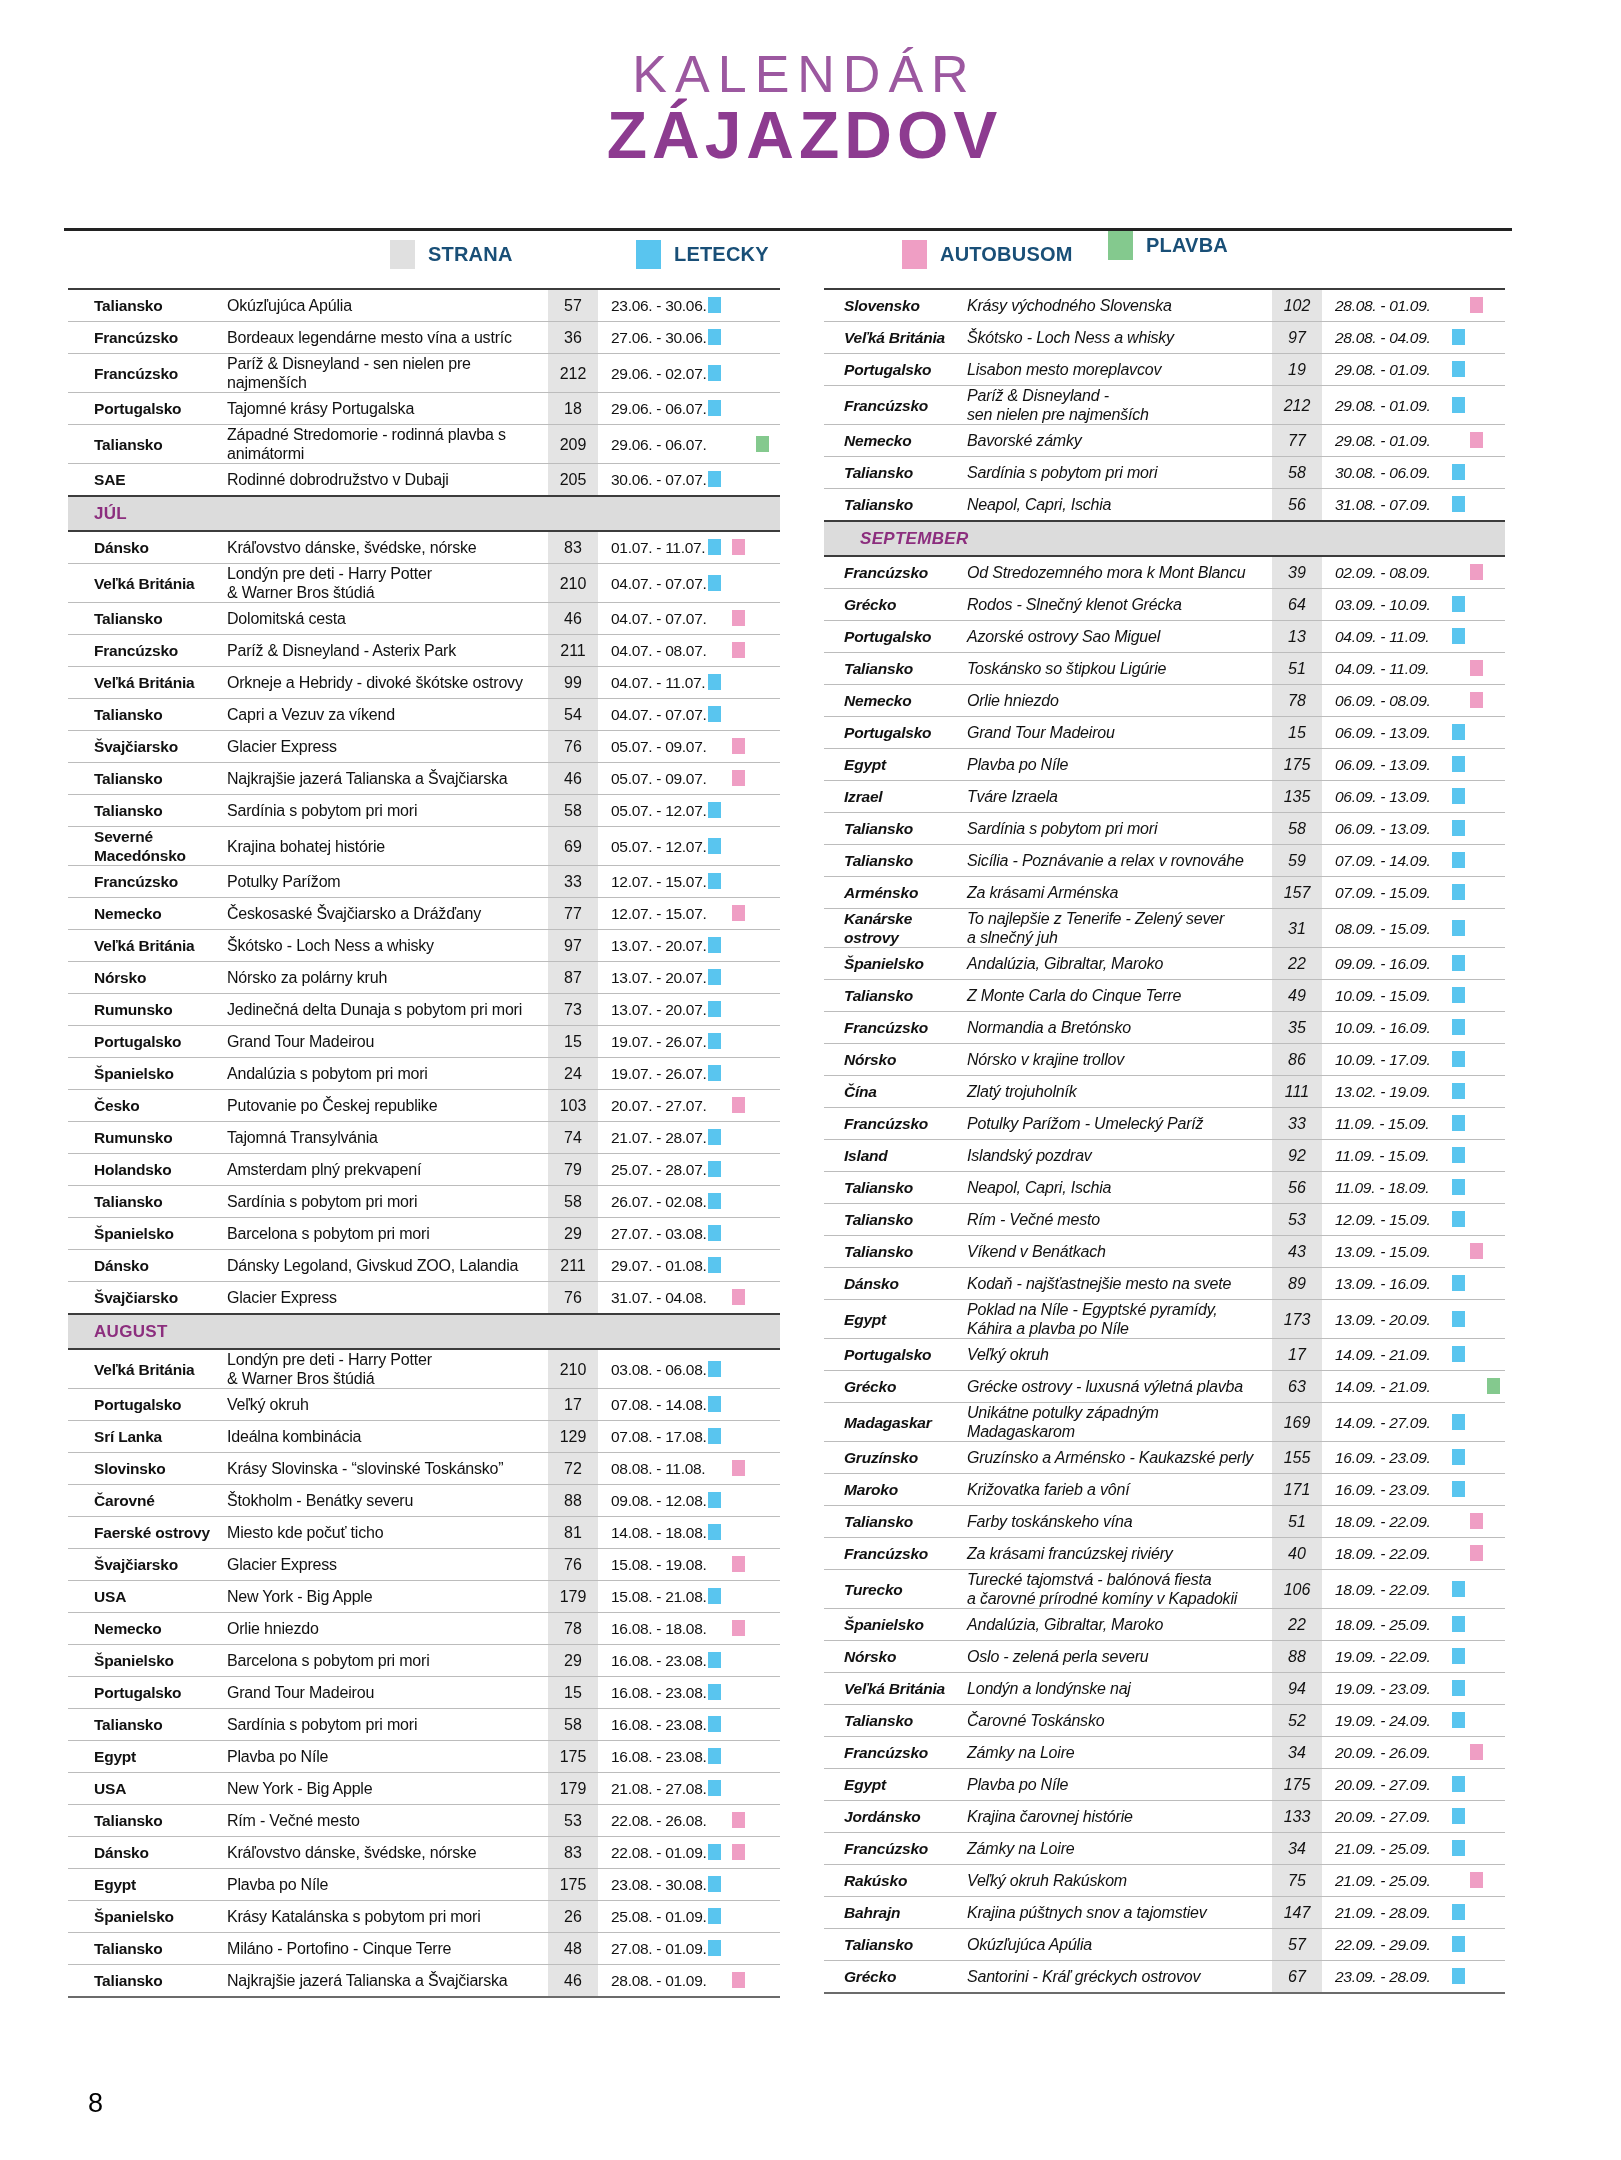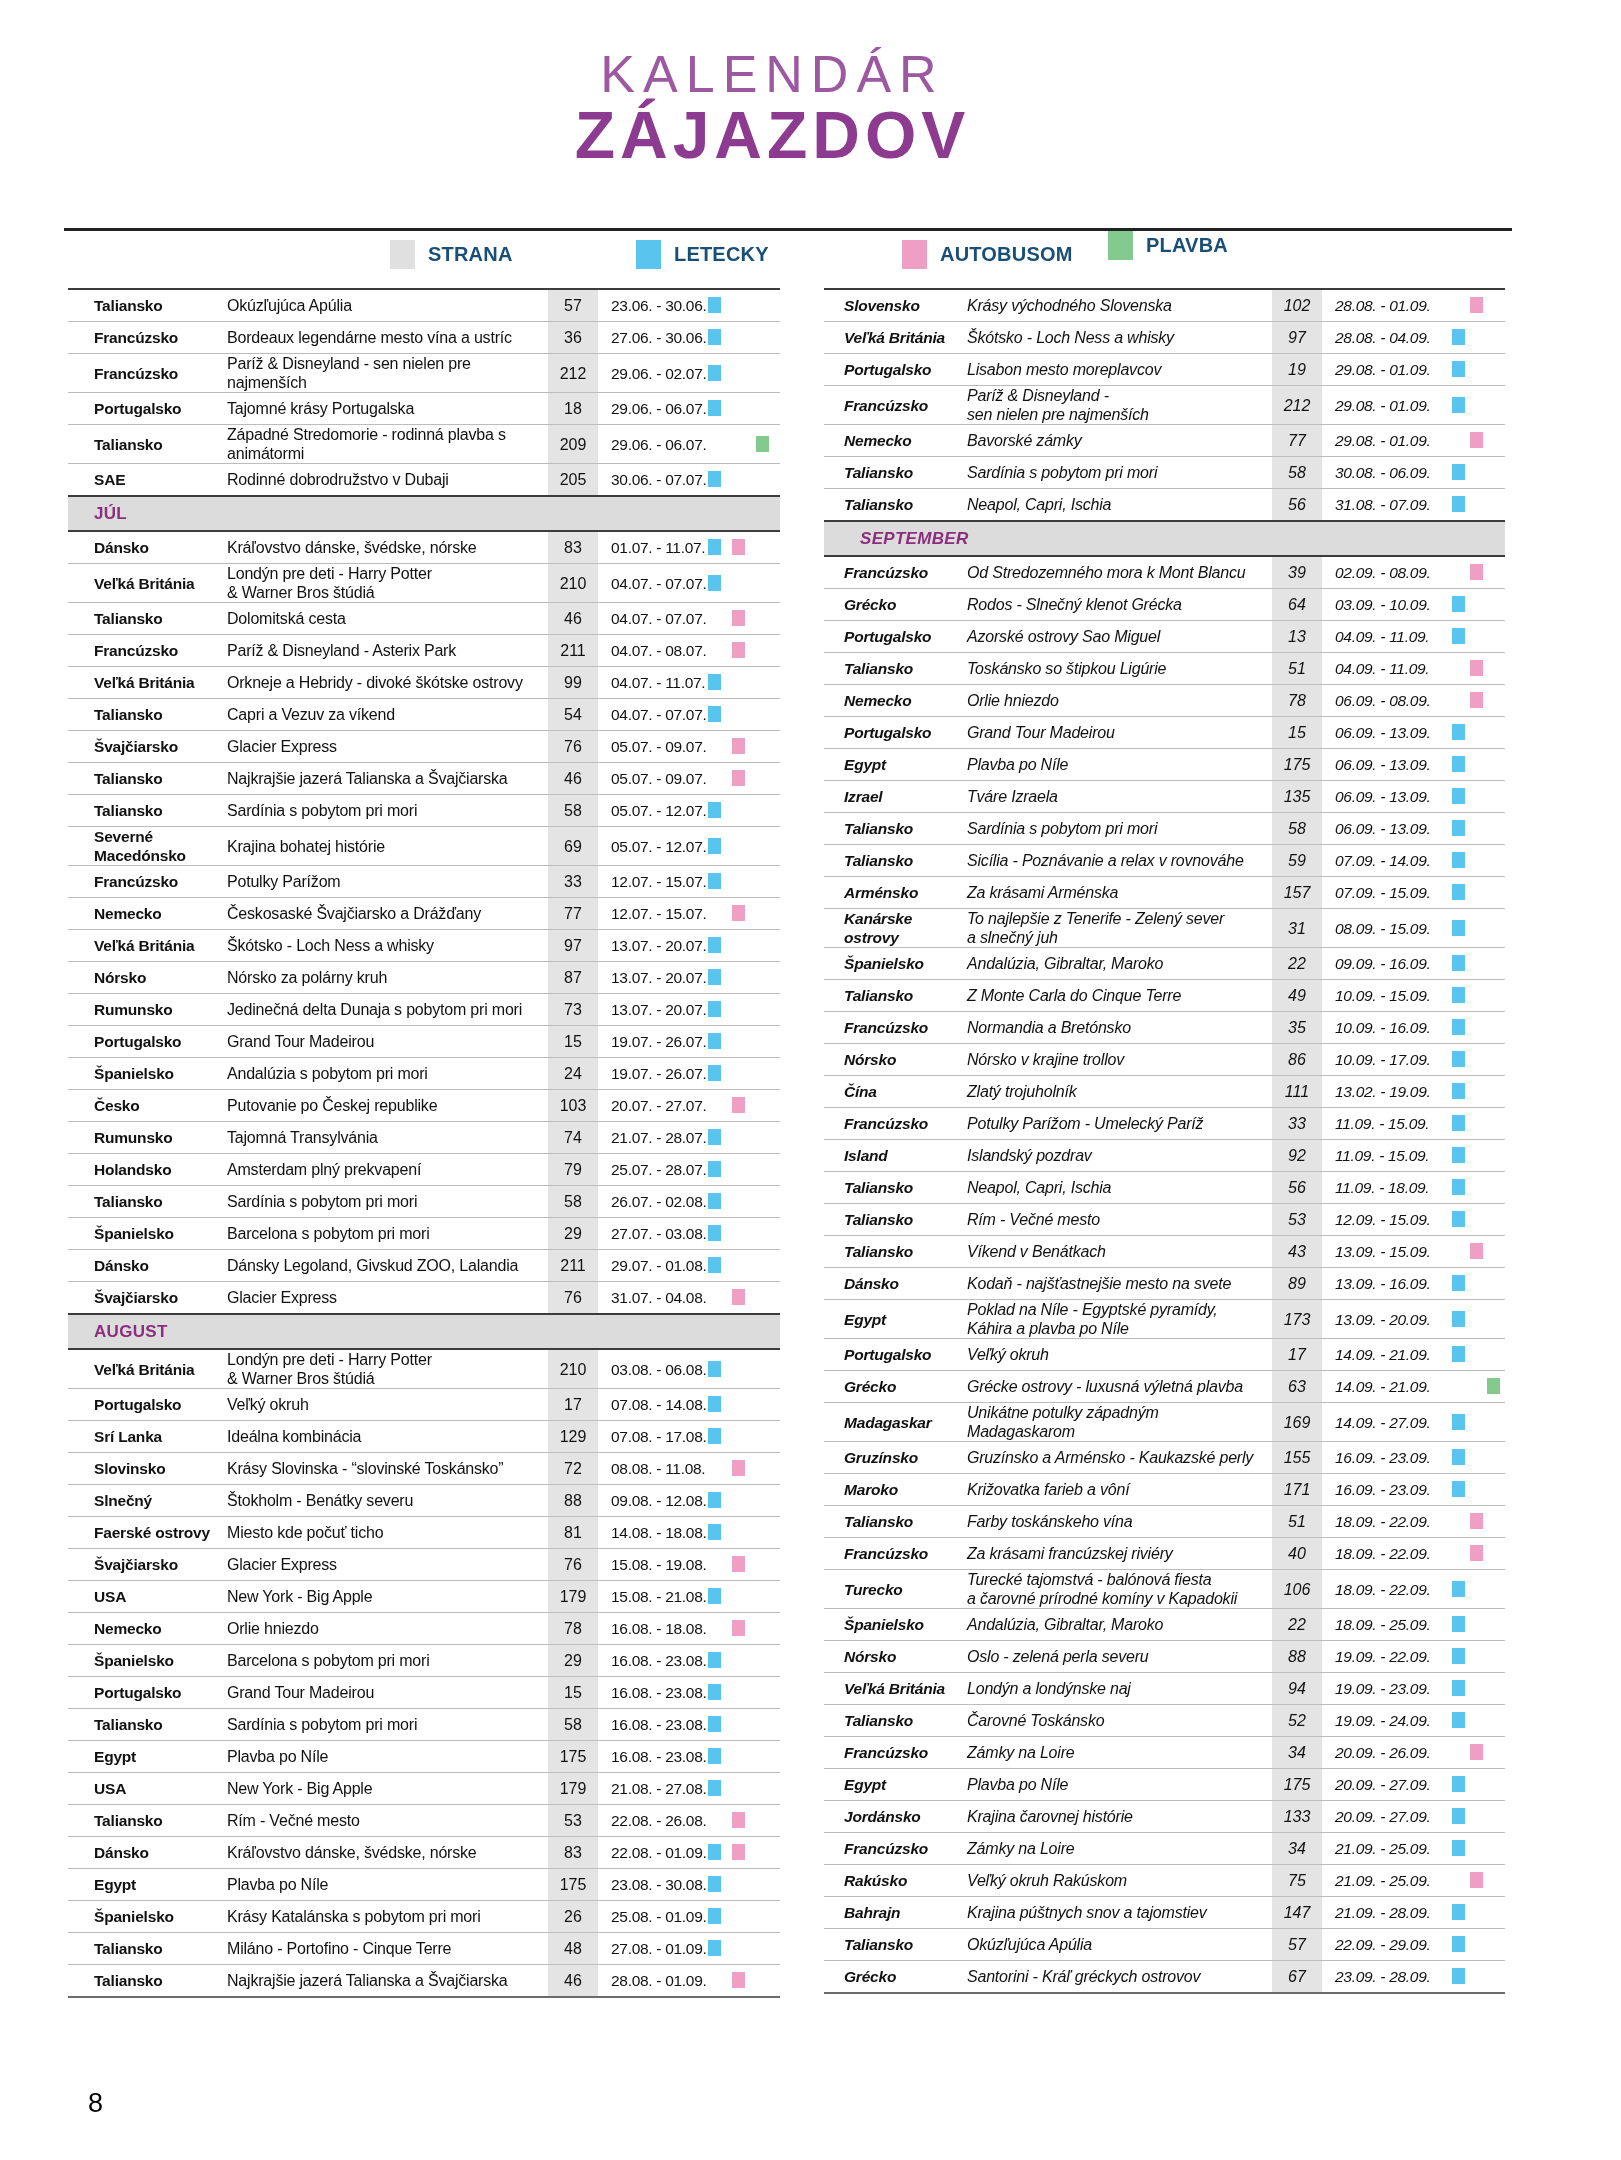--- a/index.html
+++ b/index.html
@@ -1,19 +1,19 @@
 <!DOCTYPE html>
 <html><head>
 <meta charset="utf-8">
 <style>
   html,body{margin:0;padding:0;background:#ffffff;}
   body{width:1621px;height:2160px;position:relative;overflow:hidden;
        font-family:"Liberation Sans",sans-serif;color:#111;}
   
-  .title-wrap{position:absolute;top:48px;left:0;width:1545px;text-align:center;}
+  .title-wrap{position:absolute;top:48px;left:0;width:1545px;text-align:center;padding-left:32px;}
   .title-1{font-size:52px;letter-spacing:8px;font-weight:400;color:#9c58a0;line-height:1.0;}
   .title-2{font-size:66px;letter-spacing:5px;font-weight:700;color:#8d3b90;line-height:1.0;margin-top:2px;}
   .top-rule{position:absolute;top:228px;left:64px;width:1448px;height:3px;background:#222;}
   
   .legend{position:absolute;top:238px;left:0;width:1621px;height:40px;}
   .lg-item{position:absolute;display:flex;align-items:center;height:32px;}
   .lg-item:nth-child(1){left:390px;top:0;}
   .lg-item:nth-child(2){left:630px;top:0;margin-left:6px;}
   .lg-item:nth-child(3){left:870px;top:0;padding-left:32px;}
   .lg-item:nth-child(4){left:1108px;top:-9px;}
@@ -522,21 +522,21 @@
       <div class="cell c-dates">08.08. - 11.08.</div>
       <div class="cell c-icons">
         <span class="slot"></span>
         <span class="slot">
           <span class="ticon" style="background: rgb(239, 158, 196);"></span>
         </span>
         <span class="slot"></span>
       </div>
     </div>
     <div class="row">
-      <div class="cell c-country">Slnečný</div>
+      <div class="cell c-country">Čarovné</div>
       <div class="cell c-tour">Štokholm - Benátky severu</div>
       <div class="cell c-page">88</div>
       <div class="cell c-dates">09.08. - 12.08.</div>
       <div class="cell c-icons">
         <span class="slot">
           <span class="ticon" style="background: rgb(89, 197, 239);"></span>
         </span>
         <span class="slot"></span>
         <span class="slot"></span>
       </div>

